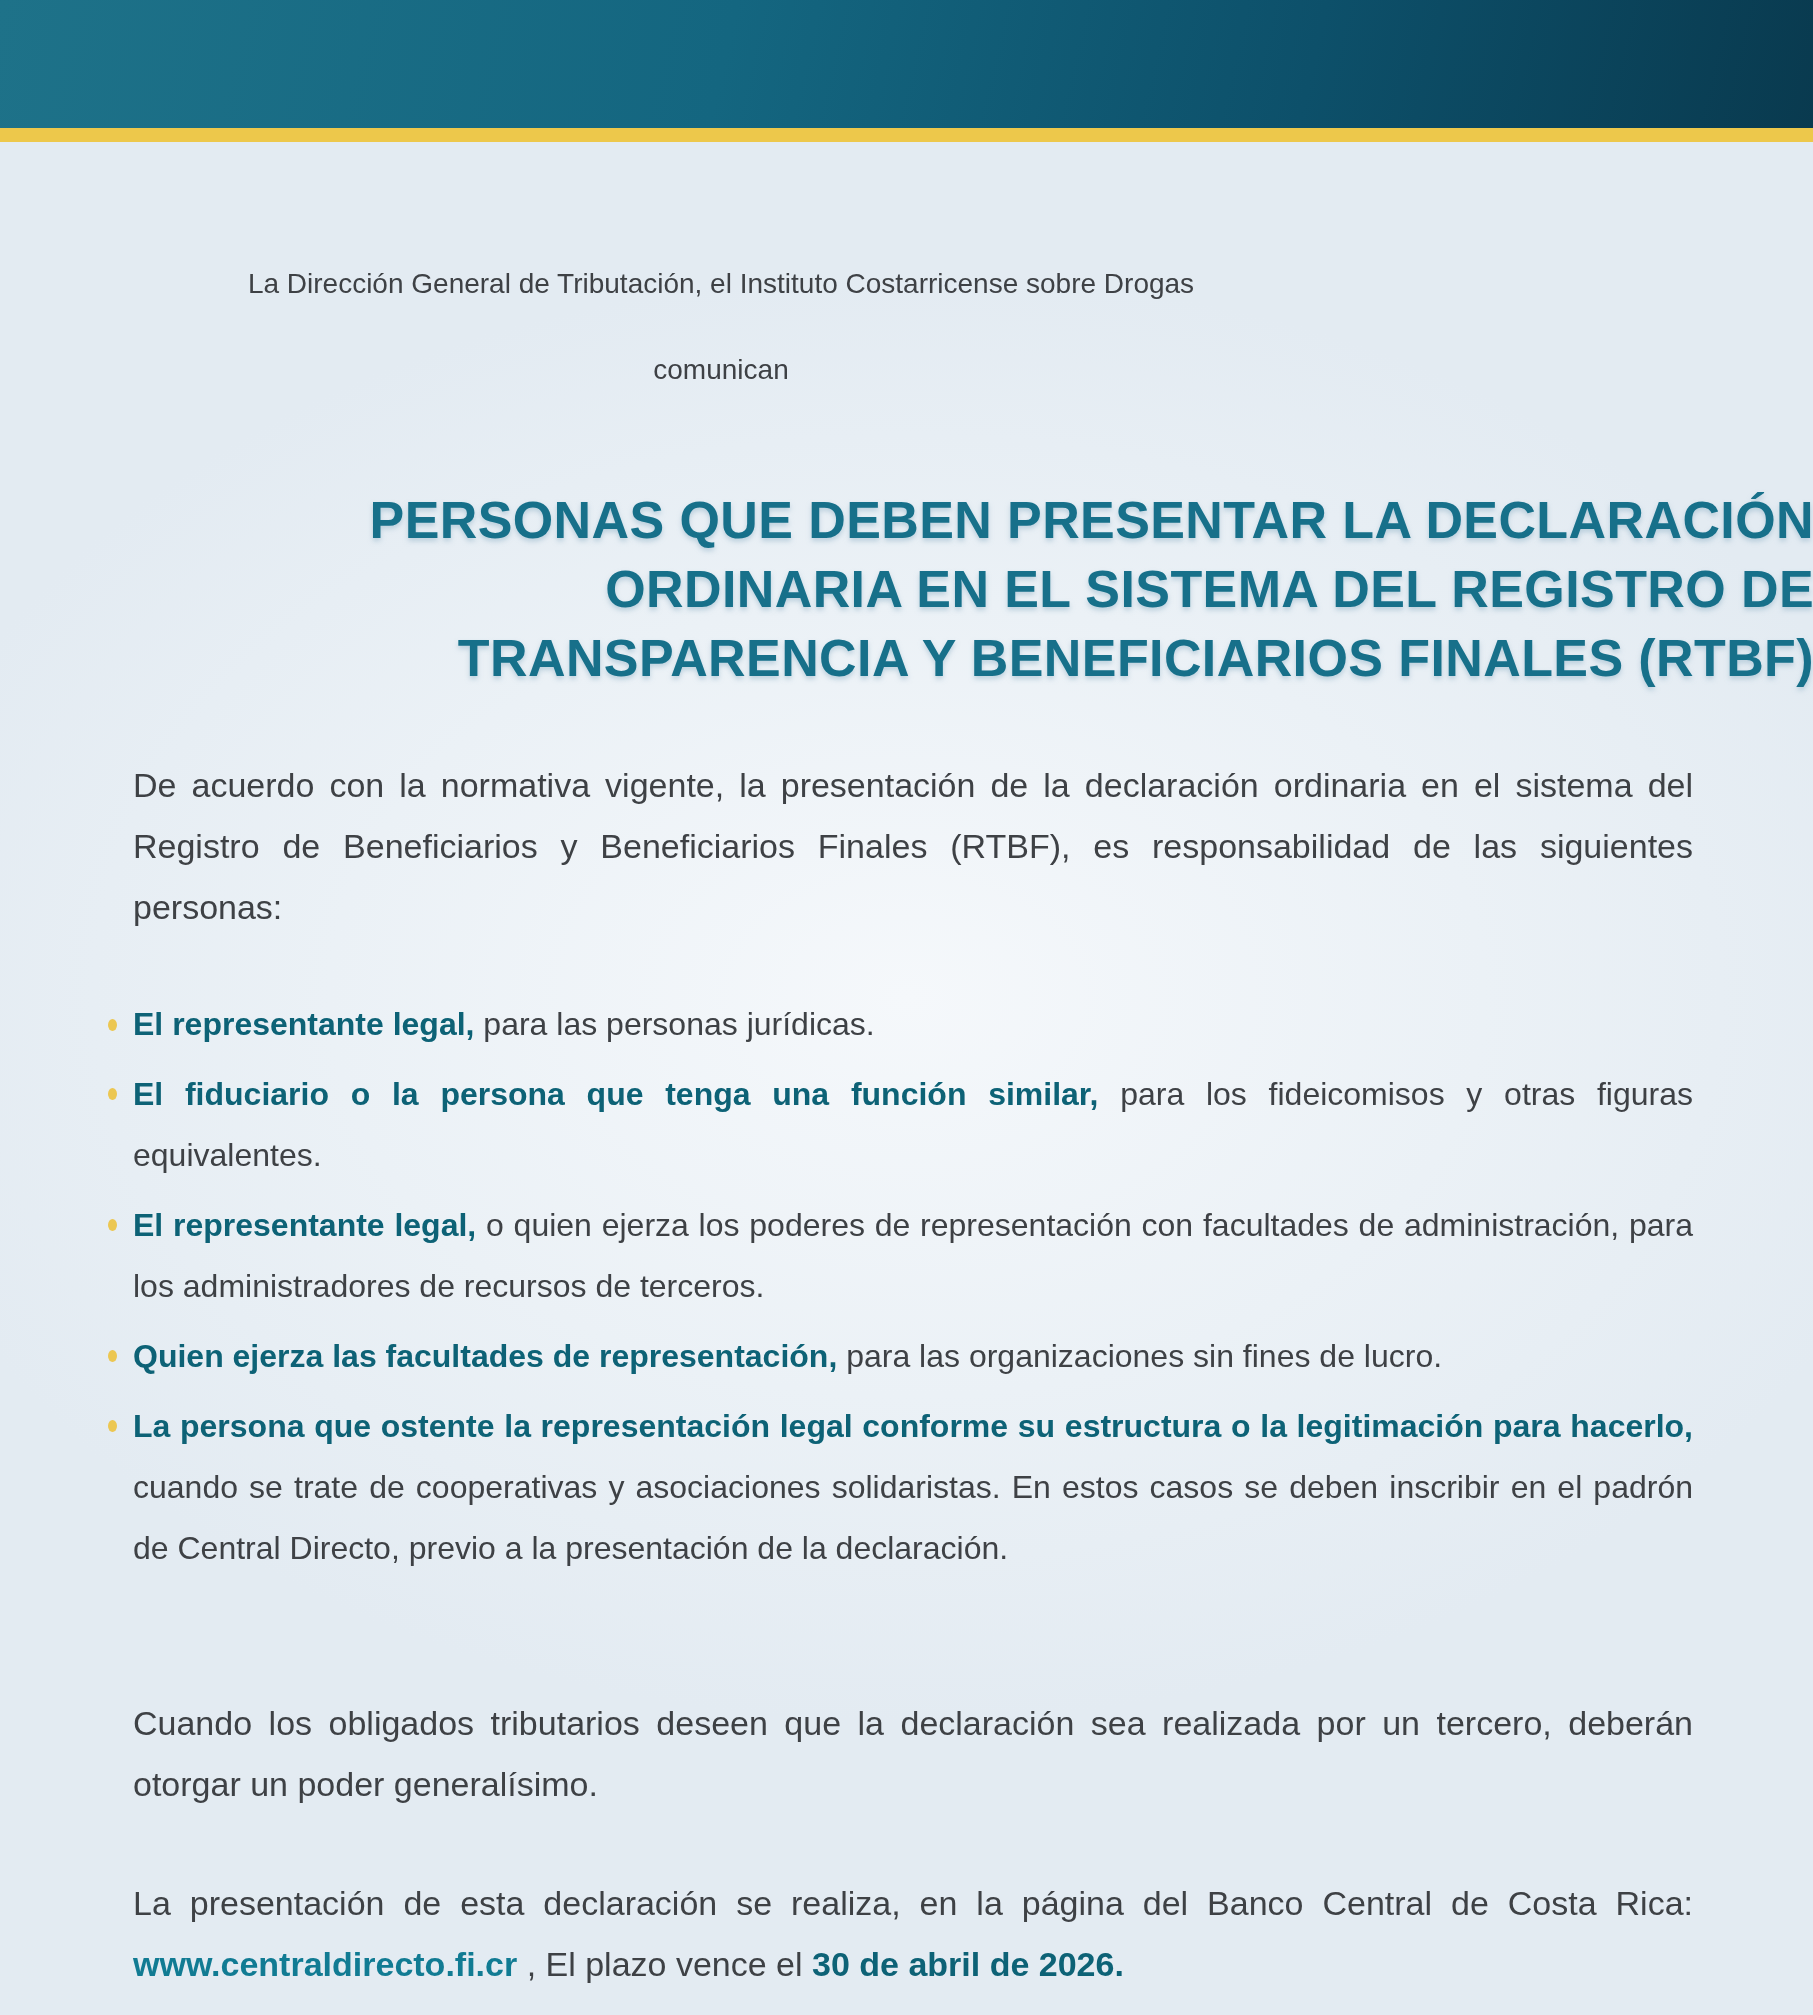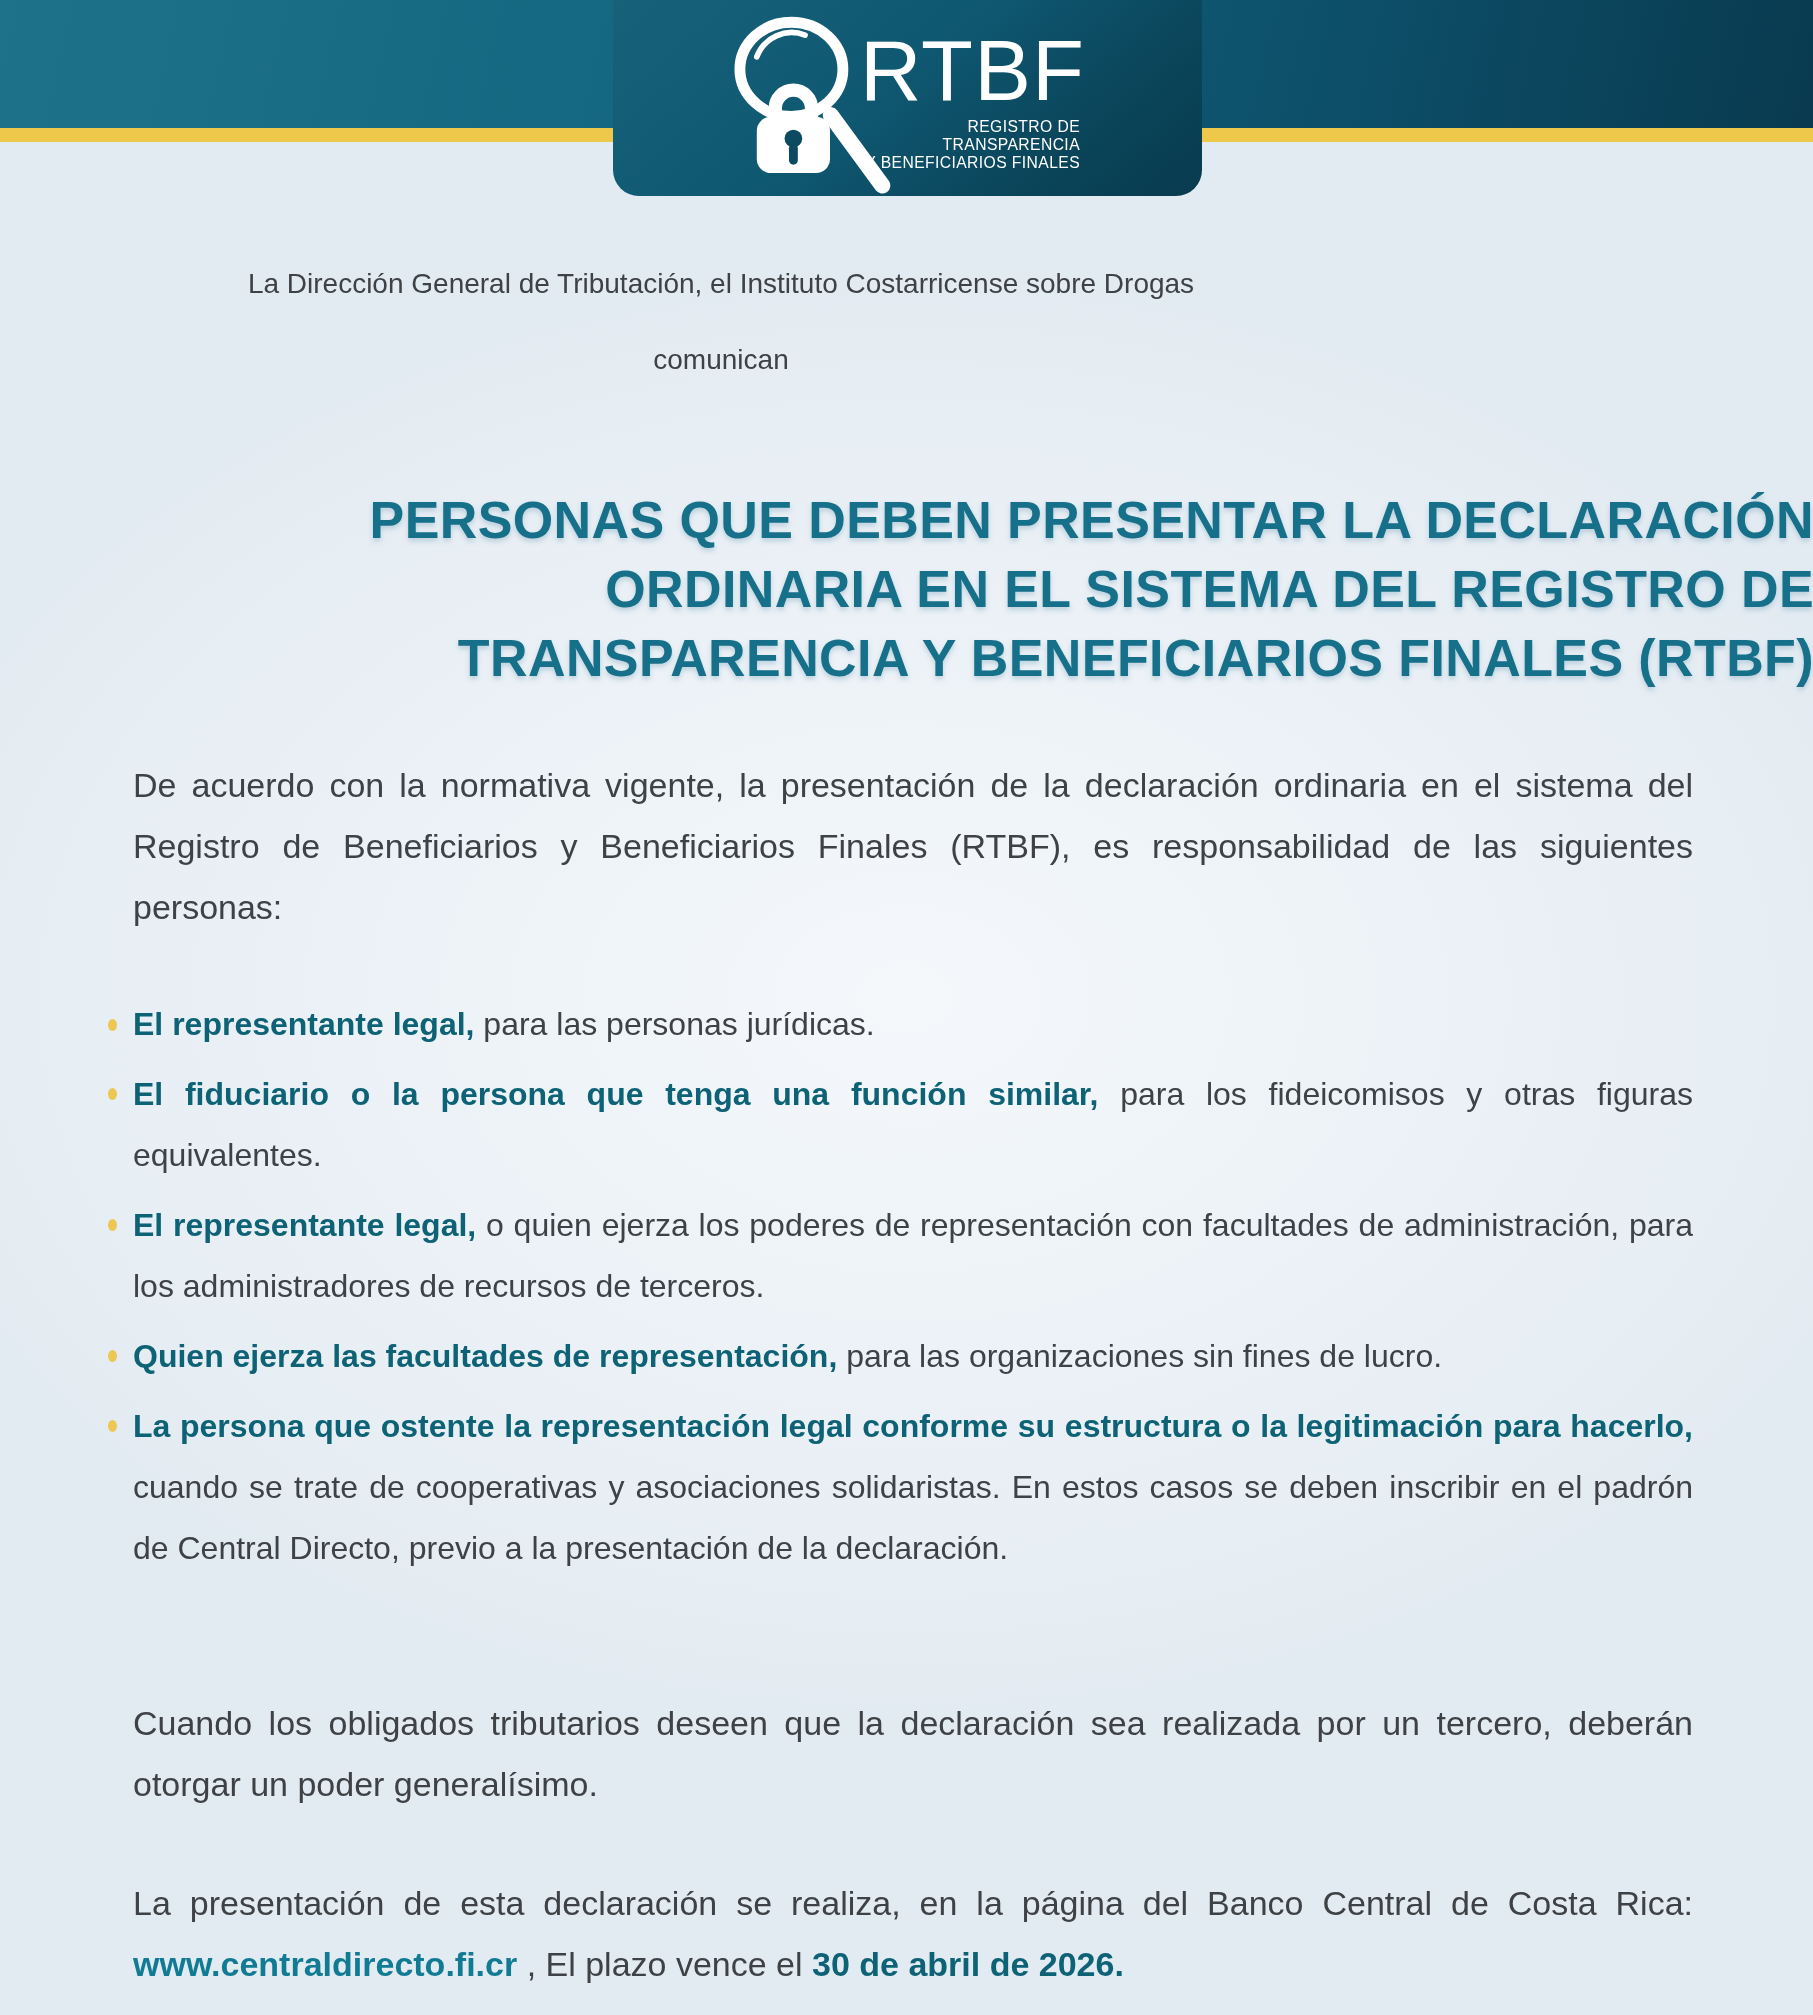--- a/index.html
+++ b/index.html
@@ -17,21 +17,21 @@
     border-radius:0 0 26px 26px;
     background:linear-gradient(140deg,#176179 0%,#0f5872 45%,#0a4459 78%,#093b4f 100%);}
   .logo-icon-box{position:absolute;left:118px;top:14.5px;width:161px;height:179px;}
   .logo-abbr{position:absolute;left:247px;top:26.6px;color:#ffffff;font-size:85px;line-height:88px;
     font-weight:400;letter-spacing:1.2px;}
   .logo-sub{position:absolute;left:241px;top:118px;width:226px;text-align:right;color:#ffffff;
     font-size:15.7px;line-height:18px;font-weight:400;letter-spacing:0.4px;}
   
   .intro{position:absolute;left:0;top:260px;width:1442px;text-align:center;
     color:#3e4145;font-size:28px;line-height:48px;}
-  .announce{margin-top:28px;}
+  .announce{margin-top:38px;}
   
   .title{position:absolute;left:0;top:486px;width:1814px;text-align:right;color:#17708a;
     font-size:52px;line-height:69px;font-weight:bold;letter-spacing:0.4px;
     text-shadow:0 3.2px 4.8px rgba(147,180,200,0.55);}
   .title div{white-space:nowrap;}
   
   .para{position:absolute;left:133px;width:1560px;color:#3e4145;font-size:34px;line-height:61px;
     text-align:justify;margin:0;}
   .p1{top:755px;}
   .p2{top:1693px;}
@@ -44,36 +44,20 @@
   .dot{position:absolute;left:-25px;top:24.6px;width:8.9px;height:12px;border-radius:50%;background:#ecc752;}
 </style>
 </head>
 <body>
 
 <div class="page">
 
   <div class="band-top"></div>
   <div class="stripe-gold-top"></div>
 
-  <div class="logo-card">
-    <svg class="logo-icon-box" viewBox="0 0 400 445">
-      <ellipse cx="150" cy="135" rx="128" ry="117" fill="none" stroke="#ffffff" stroke-width="27"></ellipse>
-      <path d="M64,104 A92,92 0 0 1 184,50" fill="none" stroke="#ffffff" stroke-width="14" stroke-linecap="round"></path>
-      <line x1="248" y1="249" x2="376" y2="424" stroke="#ffffff" stroke-width="40" stroke-linecap="round"></line>
-      <path d="M110,272 L110,232 A45,45 0 0 1 200,232 L200,272" fill="none" stroke="#ffffff" stroke-width="33"></path>
-      <rect x="64" y="253" width="182" height="140" rx="35" fill="#ffffff"></rect>
-      <circle cx="155" cy="307" r="22" fill="#0b4a61"></circle>
-      <rect x="144" y="320" width="22" height="52" rx="11" fill="#0b4a61"></rect>
-    </svg>
-    <div class="logo-abbr">RTBF</div>
-    <div class="logo-sub">
-      <div>REGISTRO DE TRANSPARENCIA</div>
-      <div>Y BENEFICIARIOS FINALES</div>
-    </div>
-  </div>
 
   <div class="intro">
     <div>La Dirección General de Tributación, el Instituto Costarricense sobre Drogas</div>
     <div class="announce">comunican</div>
   </div>
 
   <div class="title">
     <div>PERSONAS QUE DEBEN PRESENTAR LA DECLARACIÓN</div>
     <div>ORDINARIA EN EL SISTEMA DEL REGISTRO DE</div>
     <div>TRANSPARENCIA Y BENEFICIARIOS FINALES (RTBF)</div>

